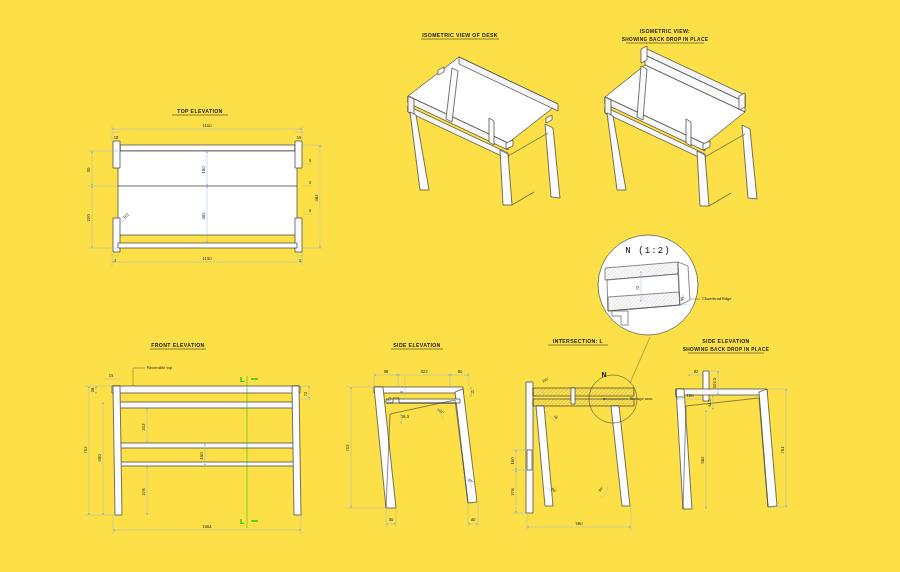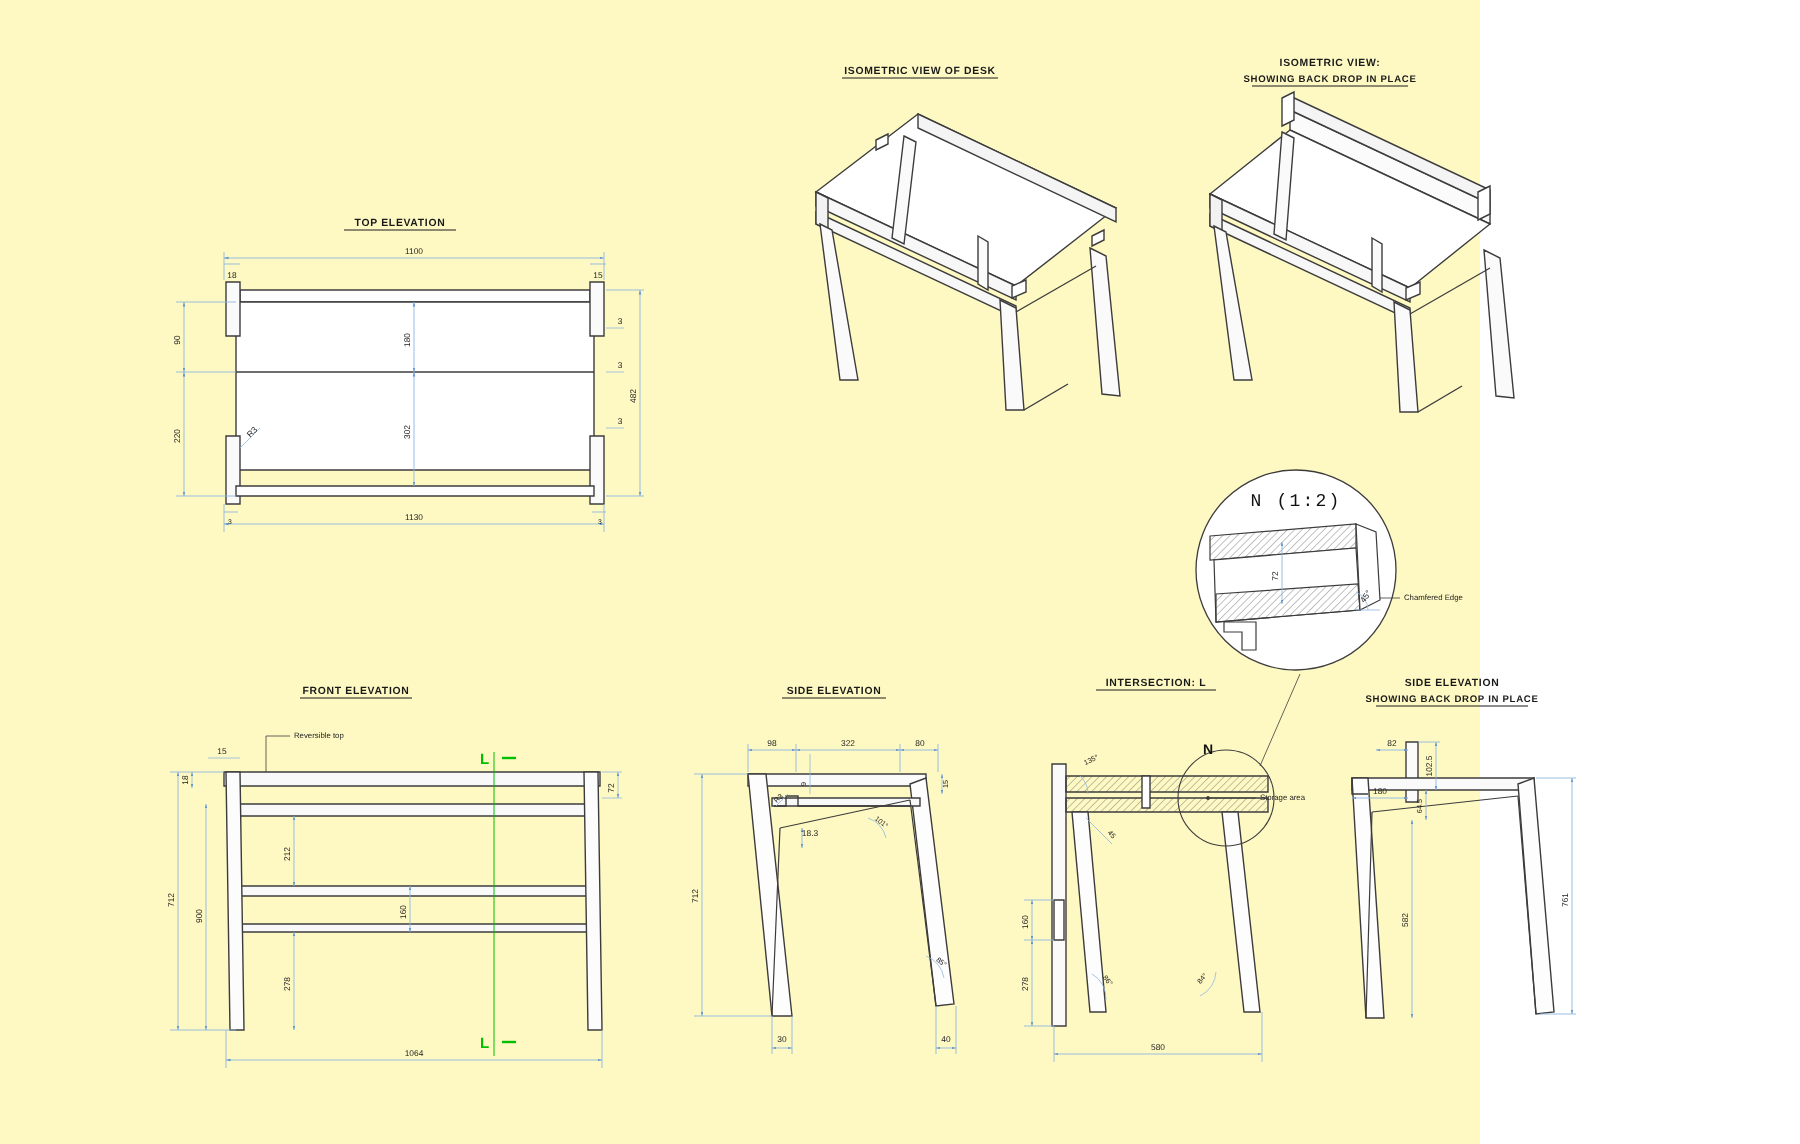--- a/index.html
+++ b/index.html
@@ -9,23 +9,23 @@
     background: #ffffff;
   }
   body {
     font-family: "Liberation Sans", sans-serif;
     width: 900px;
     height: 572px;
     overflow: hidden;
   }
   #sheet {
     position: relative;
-    width: 740px;
+    width: 900px;
     height: 572px;
-    background: #fef9c3;
+    background: #fde047;
   }
   #sheet svg {
     position: absolute;
     left: 0;
     top: 0;
   }
   .view-title {
     font-size: 5.2px;
     letter-spacing: 0.35px;
     fill: #1a1a1a;

